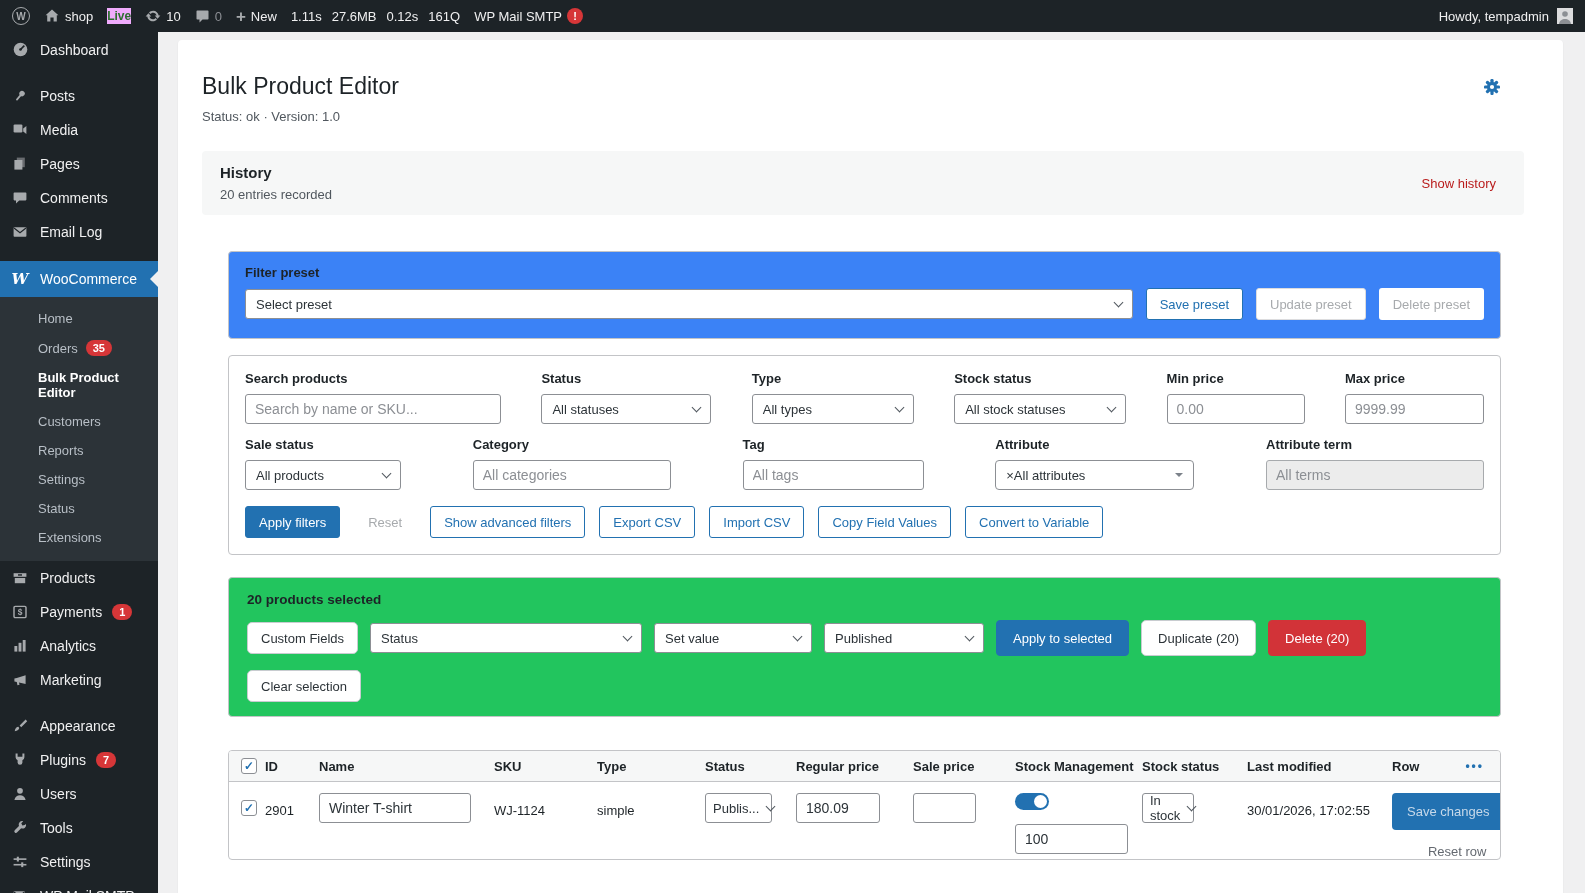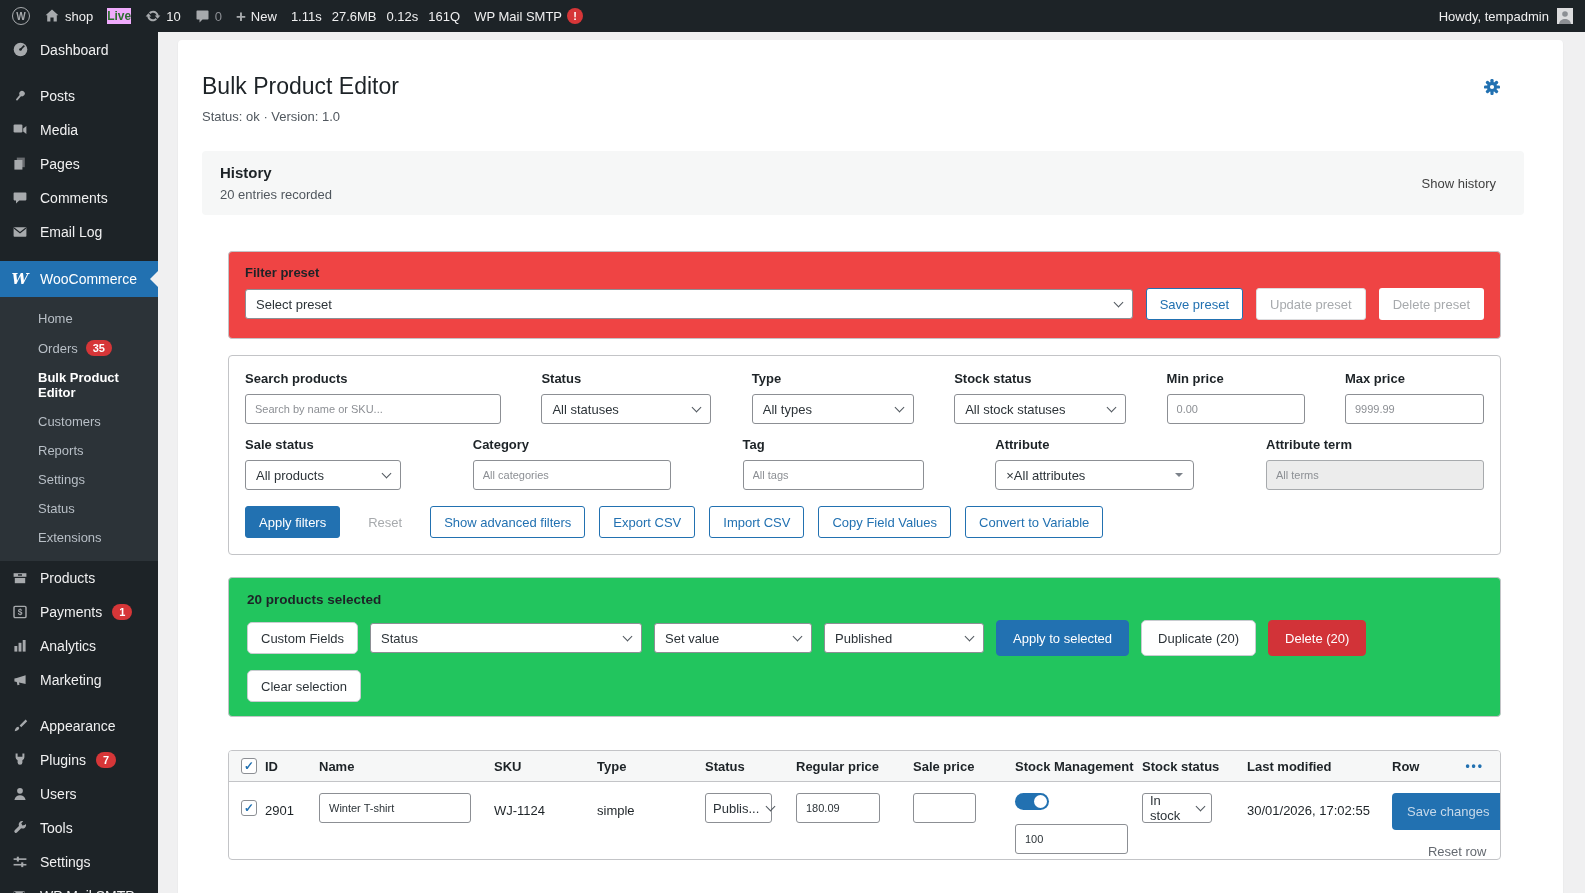--- a/index.html
+++ b/index.html
@@ -38,43 +38,43 @@
   .card { background:#fff; border-radius:4px; box-shadow:0 1px 2px rgba(0,0,0,.07); min-height:980px; position:relative; padding-bottom:40px; }
 
   .card-header { padding:33px 60px 0 24px; position:relative; }
   .page-title { font-size:23px; font-weight:400; color:#1d2327; }
   .page-sub { margin-top:9px; color:#50575e; font-size:13px; }
   .gear-btn { position:absolute; top:38px; right:62px; cursor:pointer; }
 
   .history { margin:27px 39px 0 24px; background:#f6f7f7; border-radius:4px; padding:13px 28px 13px 18px; display:flex; align-items:center; justify-content:space-between; }
   .history-title { font-size:15px; font-weight:bold; }
   .history-sub { margin-top:6px; color:#50575e; }
-  .link { color:#404040; cursor:pointer; text-decoration:none; }
+  .link { color:#b91c1c; cursor:pointer; text-decoration:none; }
 
   .box { margin:0 62px 0 50px; border:1px solid #c3c4c7; border-radius:4px; }
-  .preset-box { margin-top:36px; background:#ef4444; padding:13px 16px 18px; }
+  .preset-box { margin-top:36px; background:#3b82f6; padding:13px 16px 18px; }
   .field-label { font-weight:600; font-size:13px; color:#1d2327; margin-bottom:8px; display:block; }
   .preset-row { display:flex; align-items:center; gap:13px; }
 
   .select { height:30px; border:1px solid #8c8f94; border-radius:3px; background:#fff; display:flex; align-items:center; justify-content:space-between; padding:0 10px; font-size:13px; color:#2c3338; cursor:pointer; }
   .chev { width:7px; height:7px; border-right:1.6px solid #50575e; border-bottom:1.6px solid #50575e; transform:rotate(45deg); margin-left:8px; margin-top:-3px; flex:none; }
   .select.flex1 { flex:1; }
 
   .btn { height:32px; display:inline-flex; align-items:center; justify-content:center; padding:0 13px; border-radius:3px; font-size:13px; cursor:pointer; background:#fff; border:1px solid transparent; white-space:nowrap; }
   .btn-outline-blue { border-color:#2271b1; color:#2271b1; }
   .btn-outline-gray { border-color:#dcdcde; color:#a7aaad; }
   .btn-text-gray { color:#a7aaad; }
   .btn-primary { background:#2271b1; color:#fff; border-color:#2271b1; }
   .btn-danger { background:#d23338; color:#fff; border-color:#d23338; border-radius:4px; }
   .btn-neutral { border-color:#c8ccd0; color:#2c3338; border-radius:5px; }
 
   .filters-box { margin-top:16px; background:#fff; padding:15px 16px 16px; }
   .f-row { display:flex; justify-content:space-between; }
   .f-row + .f-row { margin-top:13px; }
-  input.txt { height:30px; border:1px solid #8c8f94; border-radius:3px; padding:0 9px; font-size:11px; color:#2c3338; font-family:"Liberation Sans", sans-serif; width:100%; background:#fff; }
+  input.txt { height:30px; border:1px solid #8c8f94; border-radius:3px; padding:0 9px; font-size:14px; color:#2c3338; font-family:"Liberation Sans", sans-serif; width:100%; background:#fff; }
   input.txt::placeholder { color:#8c8f94; }
   input.txt:disabled { background:#ececec; border-color:#a7aaad; }
   .w256{width:256px} .w170{width:170px} .w162{width:162px} .w172{width:172px} .w138{width:138px} .w139{width:139px}
   .w156{width:156px} .w198{width:198px} .w181{width:181px} .w199{width:199px} .w218{width:218px}
   .sel2 { border-radius:4px; }
   .sel2 .tri { width:0; height:0; border:4px solid transparent; border-top-color:#7c828a; margin-top:4px; }
   .actions-row { display:flex; align-items:center; gap:14px; margin-top:16px; }
 
   .bulk-box { margin-top:22px; background:#22c55e; padding:14px 18px 14px; }
   .bulk-title { font-weight:bold; font-size:13.5px; }
@@ -516,21 +516,21 @@
               <span class="chev"></span>
             </div>
           </span>
         <span><input class="txt" style="width: 84px;" value="180.09"></span>
         <span><input class="txt" style="width: 63px;"></span>
         <span class="stock-cell">
           <span class="toggle"><span class="knob"></span></span>
           <input class="txt" style="width: 113px;" value="100">
         </span>
         <span>
-            <div class="select" style="width:70px;padding:0 7px;">
+            <div class="select" style="width:52px;padding:0 7px;">
               <span>In stock</span>
               <span class="chev"></span>
             </div>
           </span>
         <span class="cell" style="padding-top:10px;">30/01/2026, 17:02:55</span>
         <span class="row-actions">
           <button class="btn btn-save">Save changes</button>
           <span class="reset-row">Reset row</span>
         </span>
       </div>

